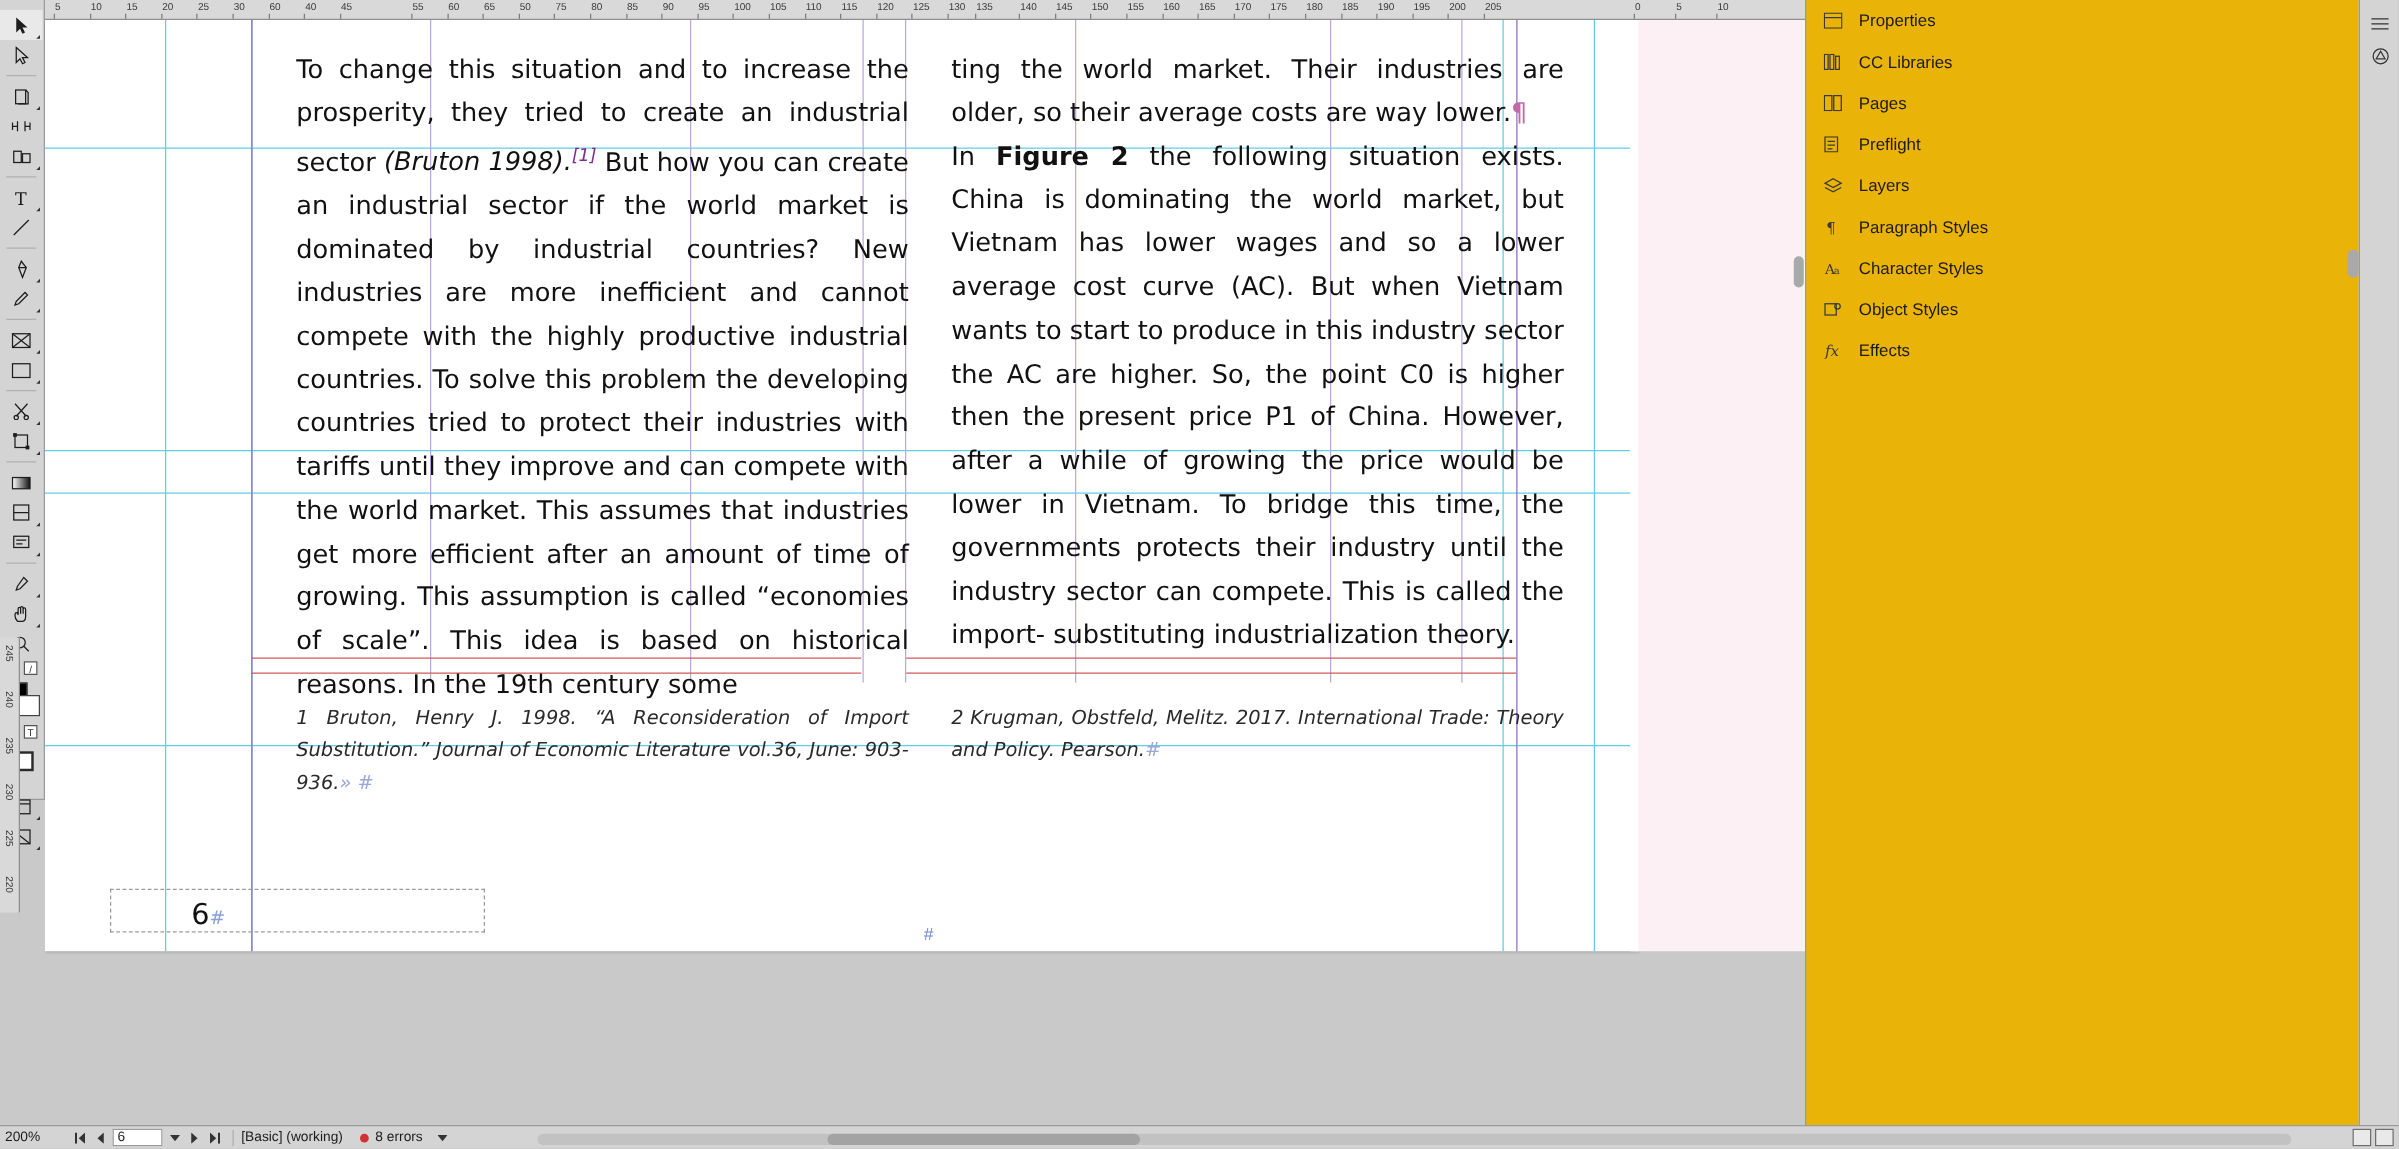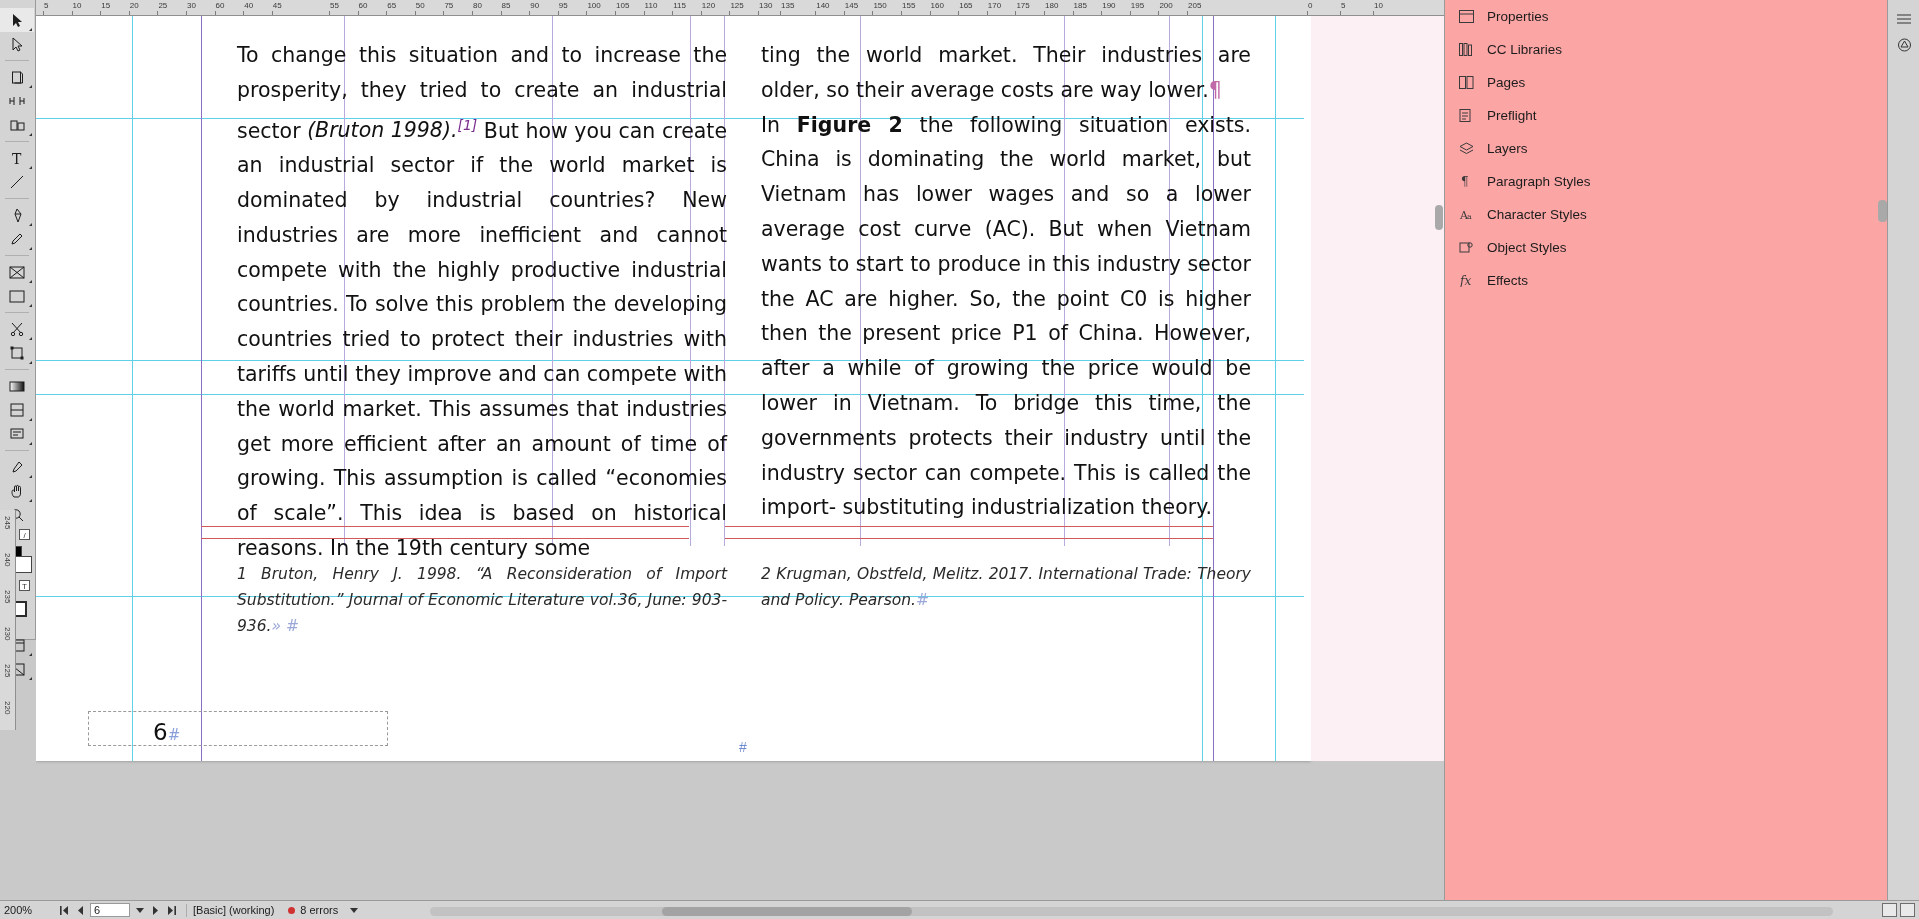--- a/index.html
+++ b/index.html
@@ -168,21 +168,21 @@
     position: absolute; right: 0; top: 0; width: 32px; bottom: 19px;
     background: #d4d4d4; border-left: 1px solid #9a9a9a;
   }
   #rail-icons { padding-top: 6px; }
   .rail-ic {
     width: 32px; height: 26px; display: flex; align-items: center; justify-content: center;
     color: #333;
   }
   #panel {
     position: absolute; right: 32px; top: 0; width: 443px; bottom: 19px;
-    background: #fca5a5; border-left: 1px solid #9a9a9a; text-align: center;
+    background: #eab308; border-left: 1px solid #9a9a9a; text-align: center;
   }
   .panel-row {
     height: 33px; display: flex; align-items: center;
     padding-left: 13px; gap: 12px;
     font-size: 13.5px; color: #1c1c1c;
   }
   .panel-row .pi { width: 17px; height: 17px; display:flex; align-items:center; justify-content:center; color:#3a3a3a;}
   #panel-scroll {
     position: absolute; right: 0; top: 200px; width: 9px; height: 22px;
     background: #a9a9a9; border-radius: 4px;

